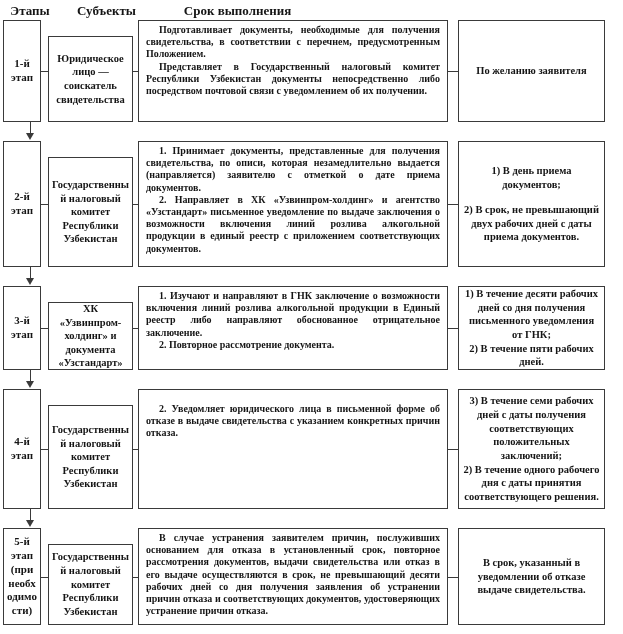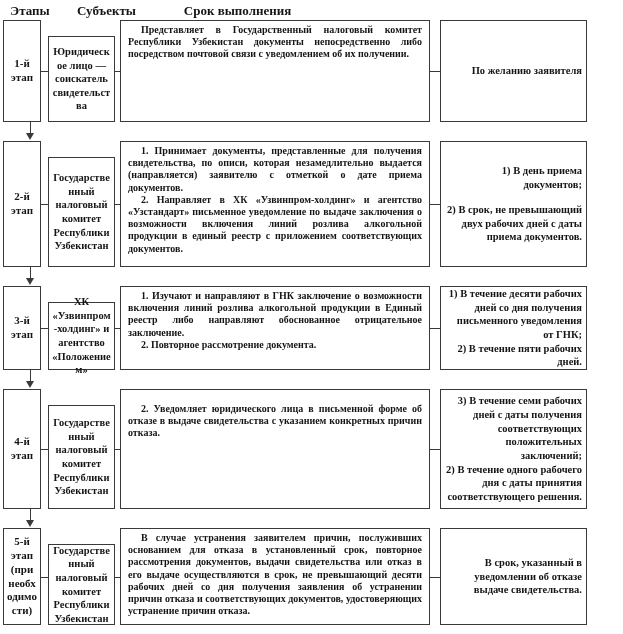--- a/index.html
+++ b/index.html
@@ -29,35 +29,35 @@
 
   .box { border: 1px solid #3a3a3a; background: #fff; }
 
   .stage {
     width: 38px; display: flex; align-items: center; justify-content: center;
     text-align: center; padding: 2px; font-size: 11px; line-height: 1.25;
   }
   .stage .inner { width: 100%; overflow-wrap: break-word; }
 
   .subject {
-    width: 67px; display: flex; align-items: center; justify-content: center;
+    width: 85px; display: flex; align-items: center; justify-content: center;
     text-align: center; padding: 2px 3px; font-size: 10.5px; line-height: 1.3; margin-top: 16px;
   }
   .subject .inner { width: 100%; overflow-wrap: break-word; }
 
   .acts {
     width: 310px; padding: 3px 7px; font-size: 10px; line-height: 1.22;
     text-align: justify;
   }
   .acts p { margin: 0; text-indent: 13px; }
   .acts p.p-gap { margin-top: 10px; }
 
   .term {
     width: 147px; display: flex; align-items: center; justify-content: center;
-    text-align: right; padding: 2px 4px; font-size: 10.5px; line-height: 1.3;
+    text-align: center; padding: 2px 4px; font-size: 10.5px; line-height: 1.3;
   }
   .term .inner { width: 100%; }
   .term p { margin: 0; }
   .term p.p-gap { margin-top: 12px; }
 
   
   .conn { position: relative; }
   .conn::after {
     content: ""; position: absolute; left: 0; right: 0; top: 50%;
     height: 1px; background: #3a3a3a;
@@ -92,20 +92,21 @@
   <div class="row r1">
     <div class="box stage">
         <span class="inner">1-й этап</span>
       </div>
     <div class="conn cg1"></div>
     <div class="box subject">
         <span class="inner">Юридическое лицо — соискатель свидетельства</span>
       </div>
     <div class="conn cg2"></div>
     <div class="box acts">
+      <p>Подготавливает документы, необходимые для получения свидетельства, в соответствии с перечнем, предусмотренным Положением.</p>
       <p>Представляет в Государственный налоговый комитет Республики Узбекистан документы непосредственно либо посредством почтовой связи с уведомлением об их получении.</p>
     </div>
     <div class="conn cg3"></div>
     <div class="box term">
         <div class="inner">
       <p>По желанию заявителя</p>
     </div>
       </div>
   </div>
 
@@ -140,21 +141,21 @@
     <div class="stem"></div>
     <div class="head"></div>
   </div>
 
   <div class="row r3">
     <div class="box stage">
         <span class="inner">3-й этап</span>
       </div>
     <div class="conn cg1"></div>
     <div class="box subject">
-        <span class="inner">ХК «Узвинпром-холдинг» и агентство «Положением»</span>
+        <span class="inner">ХК «Узвинпром-холдинг» и документа «Узстандарт»</span>
       </div>
     <div class="conn cg2"></div>
     <div class="box acts">
       <p>1. Изучают и направляют в ГНК заключение о возможности включения линий розлива алкогольной продукции в Единый реестр либо направляют обоснованное отрицательное заключение.</p>
       <p>2. Повторное рассмотрение документа.</p>
     </div>
     <div class="conn cg3"></div>
     <div class="box term">
         <div class="inner">
       <p>1) В течение десяти рабочих дней со дня получения письменного уведомления от ГНК;</p>

